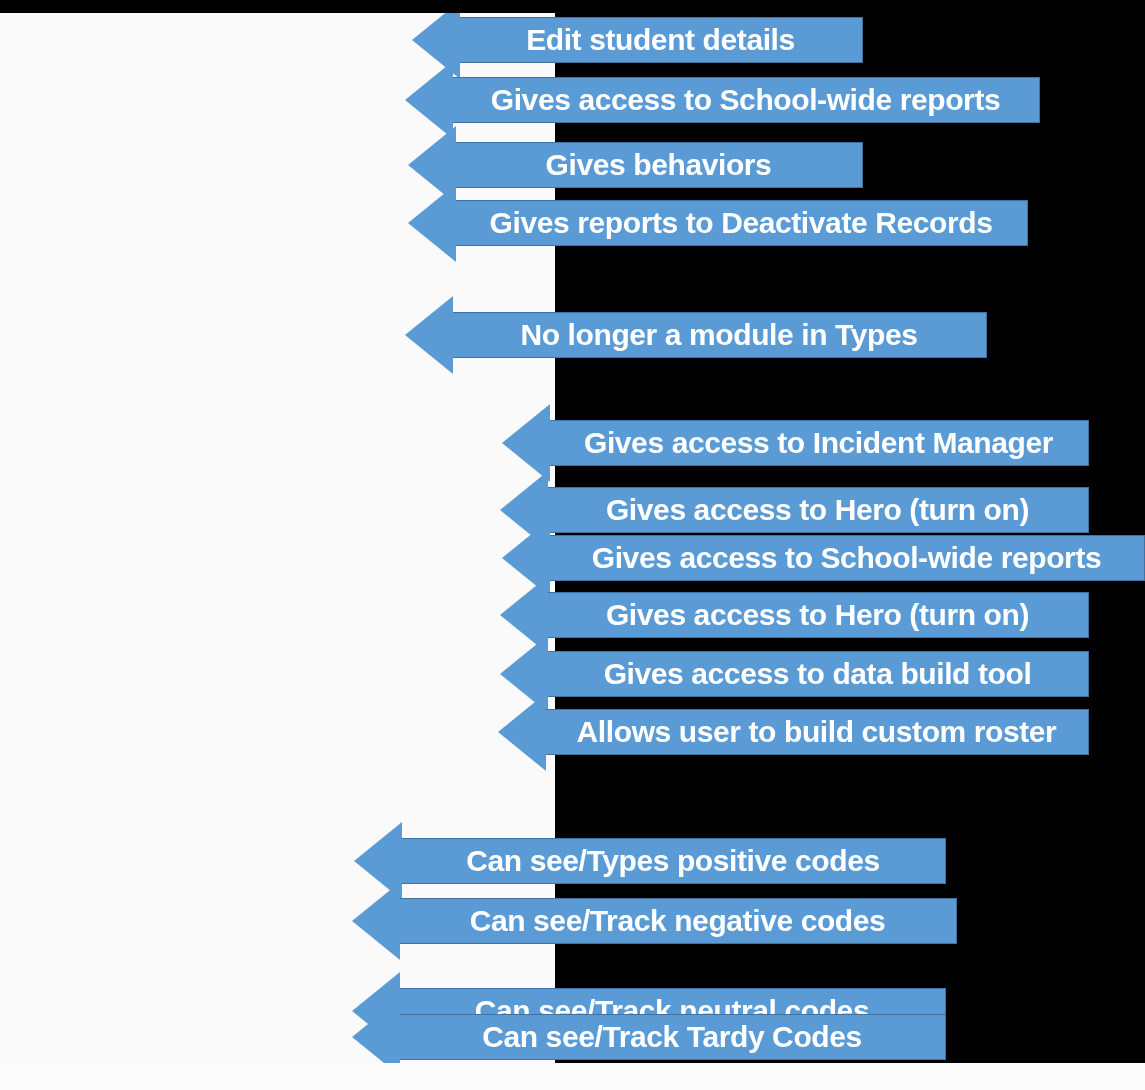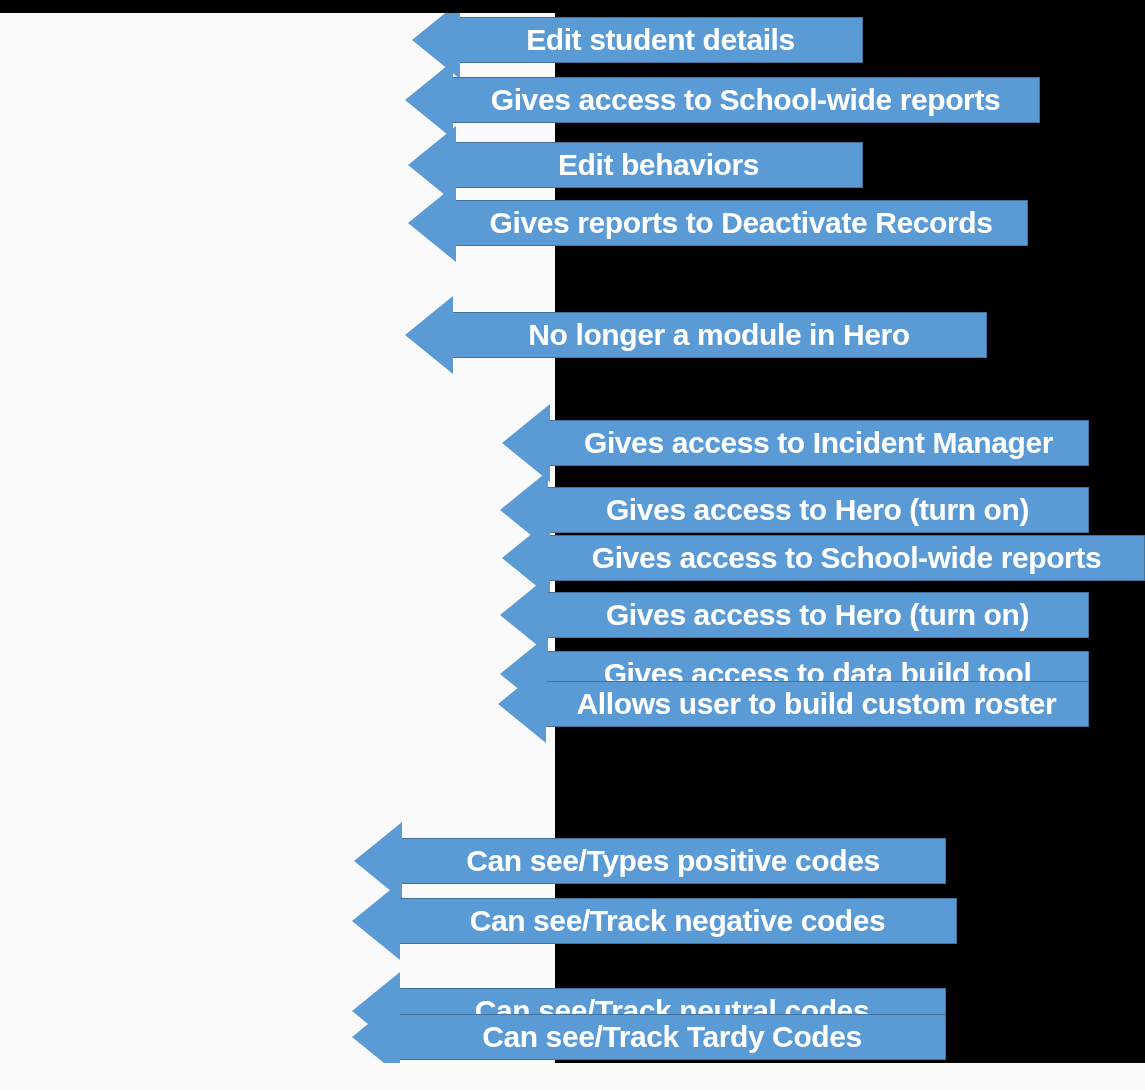--- a/index.html
+++ b/index.html
@@ -219,31 +219,31 @@
         <div class="ctext">Edit student details</div>
       </div>
       <div class="callout" style="left: 405px; right: 105px; top: 77px;">
         <div class="arrow-bar"></div>
         <div class="arrow-head"></div>
         <div class="ctext">Gives access to School-wide reports</div>
       </div>
       <div class="callout" style="left: 408px; right: 282px; top: 142px;">
         <div class="arrow-bar"></div>
         <div class="arrow-head"></div>
-        <div class="ctext">Edit behaviors</div>
+        <div class="ctext">Gives behaviors</div>
       </div>
       <div class="callout" style="left: 408px; right: 117px; top: 200px;">
         <div class="arrow-bar"></div>
         <div class="arrow-head"></div>
         <div class="ctext">Gives reports to Deactivate Records</div>
       </div>
       <div class="callout" style="left: 405px; right: 158px; top: 312px;">
         <div class="arrow-bar"></div>
         <div class="arrow-head"></div>
-        <div class="ctext">No longer a module in Hero</div>
+        <div class="ctext">No longer a module in Types</div>
       </div>
       <div class="callout" style="left: 502px; right: 56px; top: 420px; align-items: center;">
         <div class="arrow-bar"></div>
         <div class="arrow-head"></div>
         <div class="ctext">Gives access to Incident Manager</div>
       </div>
       <div class="callout" style="left: 500px; right: 56px; top: 487px;">
         <div class="arrow-bar"></div>
         <div class="arrow-head"></div>
         <div class="ctext">Gives access to Hero (turn on)</div>
@@ -256,21 +256,21 @@
       <div class="callout" style="left: 500px; right: 56px; top: 592px;">
         <div class="arrow-bar"></div>
         <div class="arrow-head"></div>
         <div class="ctext">Gives access to Hero (turn on)</div>
       </div>
       <div class="callout" style="left: 500px; right: 56px; top: 651px;">
         <div class="arrow-bar"></div>
         <div class="arrow-head"></div>
         <div class="ctext">Gives access to data build tool</div>
       </div>
-      <div class="callout" style="left: 498px; right: 56px; top: 681px;">
+      <div class="callout" style="left: 498px; right: 56px; top: 709px;">
         <div class="arrow-bar"></div>
         <div class="arrow-head"></div>
         <div class="ctext">Allows user to build custom roster</div>
       </div>
       <div class="callout" style="left: 354px; right: 199px; top: 838px;">
         <div class="arrow-bar"></div>
         <div class="arrow-head"></div>
         <div class="ctext">Can see/Types positive codes</div>
       </div>
       <div class="callout" style="left: 352px; right: 188px; top: 898px; justify-content: flex-end;">

